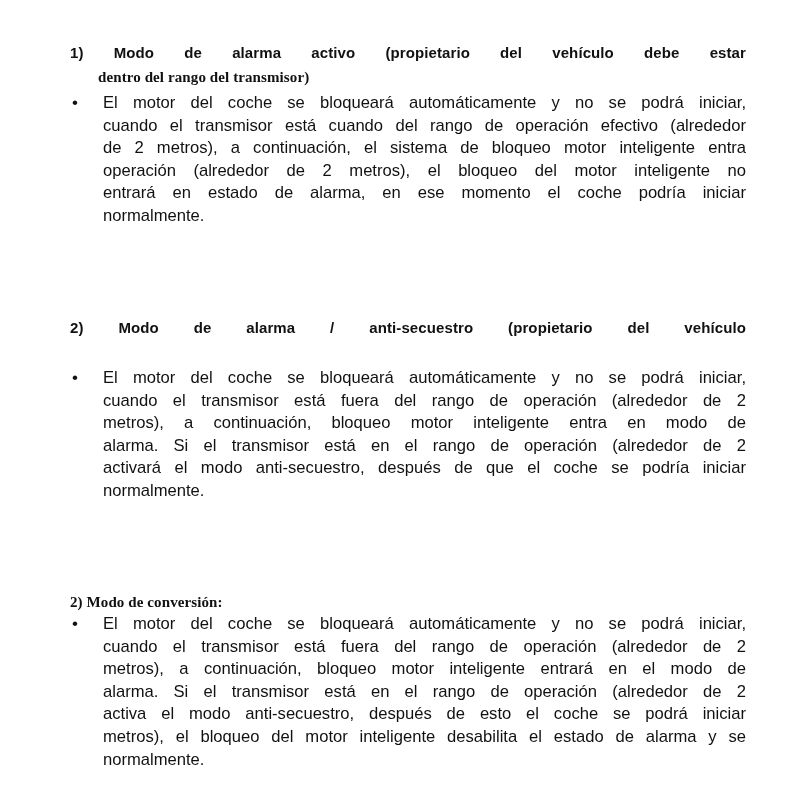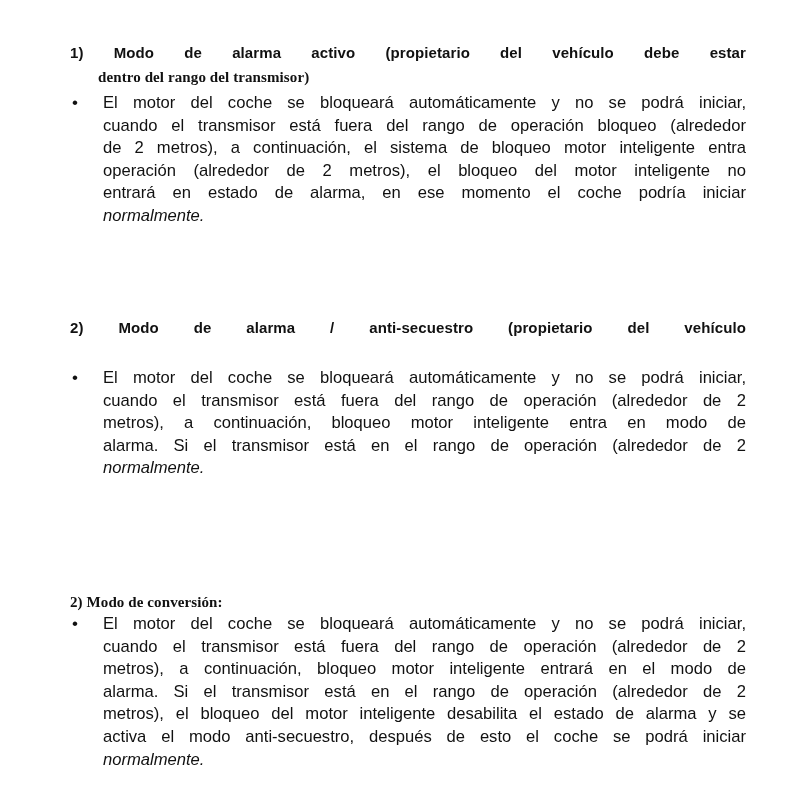--- a/index.html
+++ b/index.html
@@ -9,62 +9,63 @@
     .heading { position: absolute; left: 70px; width: 676px; font-weight: bold;
                font-size: 15px; line-height: 24px; letter-spacing: 0.1px; }
     .heading .hl { display: block; height: 24px; white-space: nowrap;
                    text-align: justify; text-align-last: justify; }
     .heading .hl.cont { margin-left: 28px; }
     .heading .hl.last { text-align-last: left; font-family: Liberation Serif, serif; }
     .bullet { position: absolute; left: 72px; font-size: 17px; line-height: 22px; }
     .para { position: absolute; left: 103px; width: 643px; font-size: 16.6px; line-height: 22.6px; }
     .para .ln { display: block; height: 22.6px; white-space: nowrap;
                 text-align: justify; text-align-last: justify; }
-    .para .ln.last { text-align-last: left; font-style: italic; }
+    .para .ln.last { text-align-last: left; }
   </style>
 </head>
 <body>
 
 <div class="section" style="top:0;">
   <div class="heading" style="top:41px;">
     <span class="hl">1) Modo de alarma activo (propietario del vehículo debe estar</span>
     <span class="hl cont last">dentro del rango del  transmisor)</span>
   </div>
   <span class="bullet" style="top:92px;">•</span>
   <div class="para" style="top:92px;">
     <span class="ln">El motor del coche se bloqueará automáticamente y no se podrá iniciar,</span>
-    <span class="ln">cuando el transmisor está fuera del rango de operación bloqueo (alrededor</span>
+    <span class="ln">cuando el transmisor está cuando del rango de operación efectivo (alrededor</span>
     <span class="ln">de 2 metros), a continuación, el sistema de bloqueo motor inteligente entra</span>
     <span class="ln">operación (alrededor de 2 metros), el bloqueo del motor inteligente no</span>
     <span class="ln">entrará en estado de alarma, en ese momento el coche  podría iniciar</span>
     <span class="ln last">normalmente.</span>
   </div>
 </div>
 
 <div class="section" style="top:0;">
   <div class="heading" style="top:316px;">
     <span class="hl">2)  Modo de alarma / anti-secuestro (propietario del vehículo</span>
   </div>
   <span class="bullet" style="top:367px;">•</span>
   <div class="para" style="top:367px;">
     <span class="ln">El motor del coche se bloqueará automáticamente y no se podrá iniciar,</span>
     <span class="ln">cuando el transmisor está fuera del rango de operación (alrededor de 2</span>
     <span class="ln">metros), a continuación, bloqueo motor inteligente entra en modo de</span>
     <span class="ln">alarma. Si el transmisor está en el rango de operación (alrededor de 2</span>
+    <span class="ln">activará el modo anti-secuestro, después de que el coche se podría iniciar</span>
     <span class="ln last">normalmente.</span>
   </div>
 </div>
 
 <div class="section" style="top:0;">
   <div class="heading" style="top:590px;">
     <span class="hl last">2) Modo de conversión:</span>
   </div>
   <span class="bullet" style="top:613px;">•</span>
   <div class="para" style="top:613px;">
     <span class="ln">El motor del coche se bloqueará automáticamente y no se podrá  iniciar,</span>
     <span class="ln">cuando el transmisor está fuera del rango de operación (alrededor de 2</span>
     <span class="ln">metros), a continuación, bloqueo motor inteligente entrará en el modo de</span>
     <span class="ln">alarma. Si el transmisor está en el rango de operación (alrededor de 2</span>
+    <span class="ln">activa el modo anti-secuestro, después de esto el coche se podrá iniciar</span>
     <span class="ln">metros), el bloqueo del motor inteligente desabilita el estado de alarma y se</span>
-    <span class="ln">activa el modo anti-secuestro, después de esto el coche se podrá iniciar</span>
     <span class="ln last">normalmente.</span>
   </div>
 </div>
 
 </body></html>

